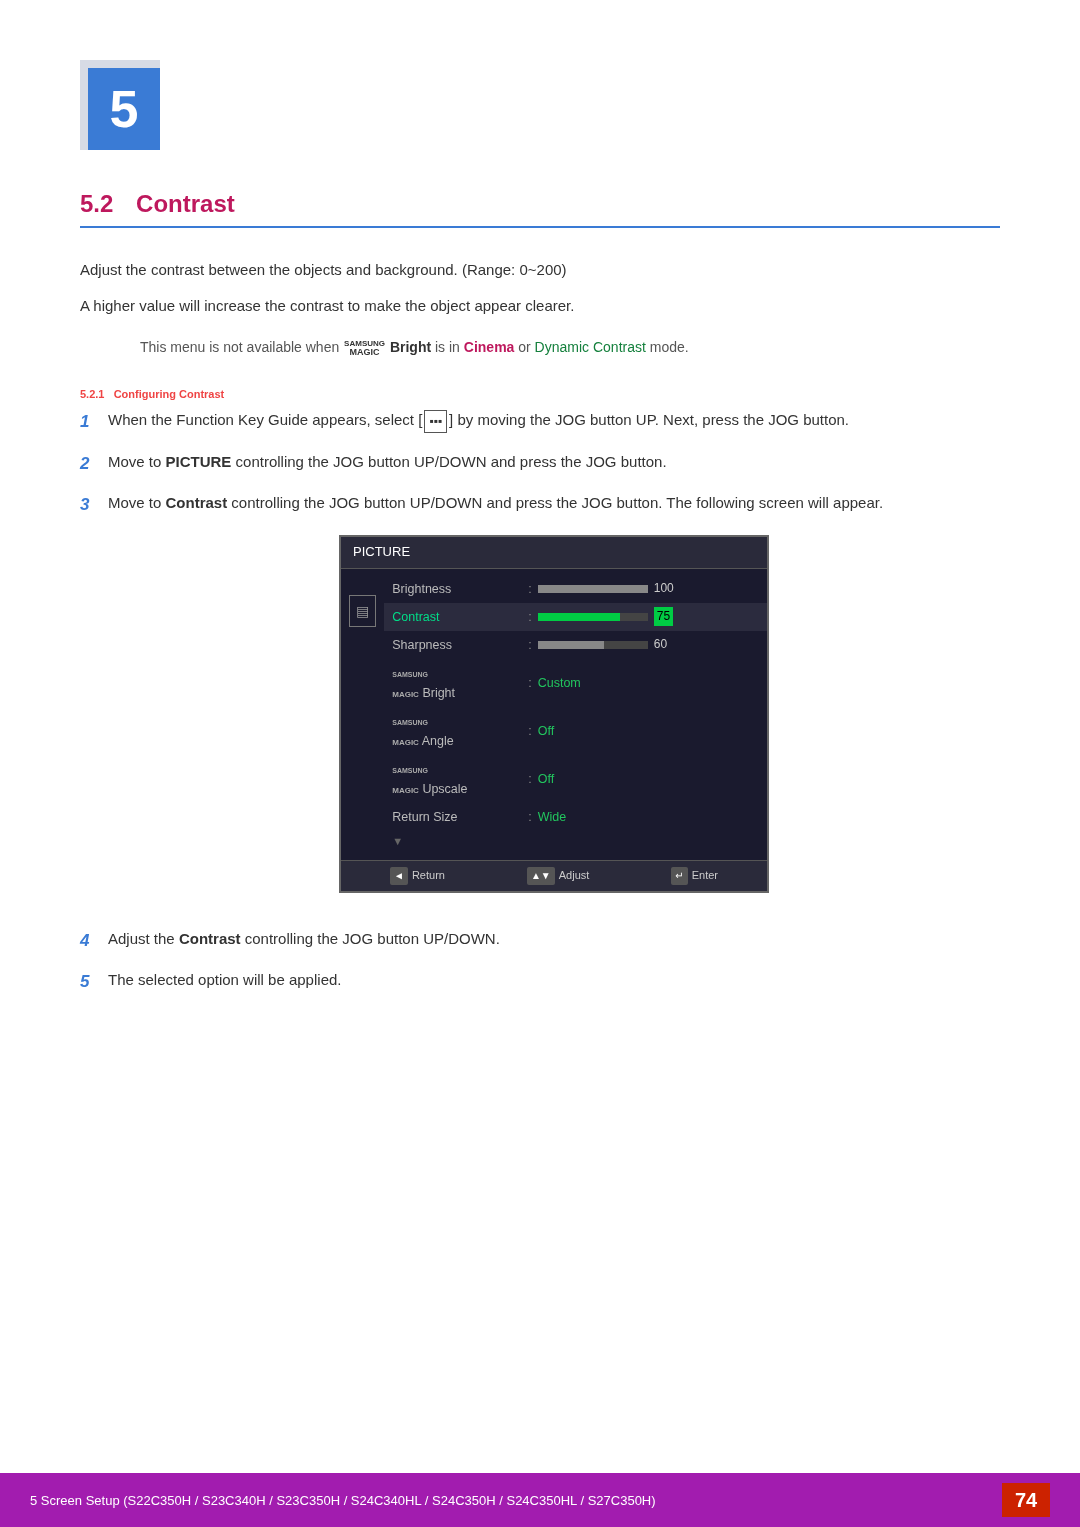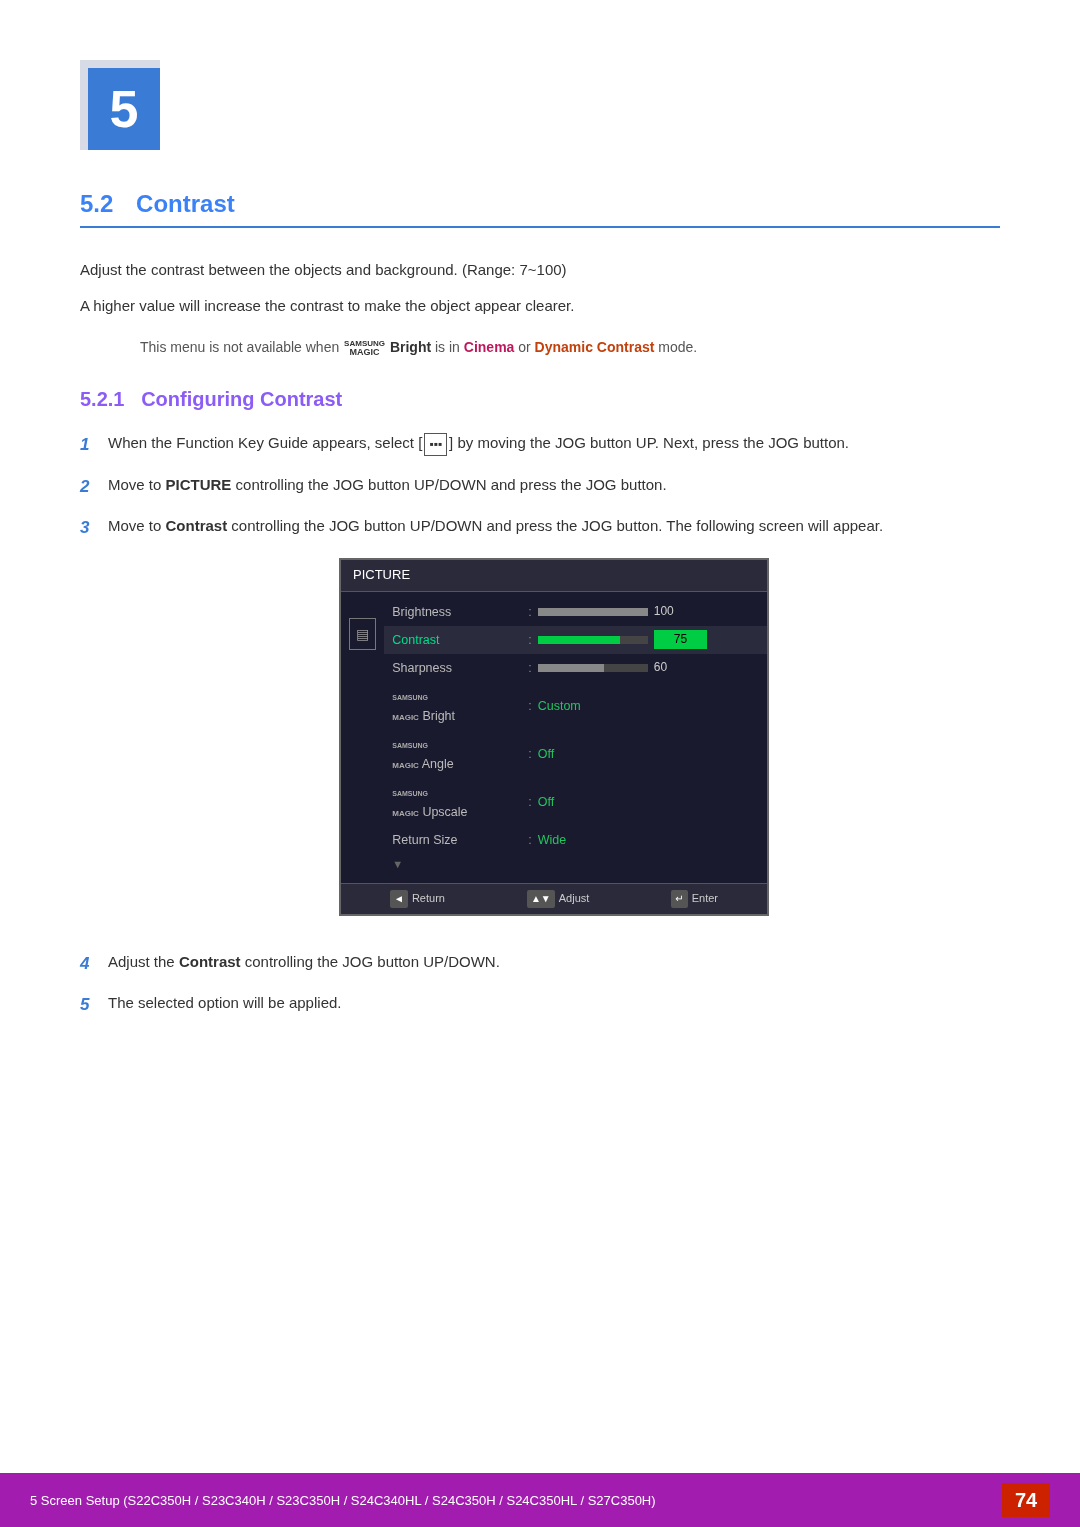--- a/index.html
+++ b/index.html
@@ -31,21 +31,21 @@
       font-weight: bold;
       color: #3a7bd5;
       line-height: 1.3;
       padding-top: 4px;
     }
 
     
     .section-title {
       font-size: 24px;
       font-weight: bold;
-      color: #3b82f6;
+      color: #be185d;
       border-bottom: 2px solid #3a7bd5;
       padding-bottom: 8px;
       margin-bottom: 30px;
     }
 
     .section-number {
       margin-right: 16px;
     }
 
     .body-text {
@@ -73,36 +73,36 @@
       margin: 0 1px;
       line-height: 1.1;
     }
 
     .cinema-text {
       color: #be185d;
       font-weight: bold;
     }
 
     .dynamic-contrast-text {
-      color: #c2410c;
-      font-weight: bold;
+      color: #15803d;
+      font-weight: normal;
     }
 
     .bright-text {
       font-weight: bold;
       color: #333;
     }
 
     
     .subsection-title {
-      font-size: 20px;
-      font-weight: bold;
-      color: #8b5cf6;
+      font-size: 11px;
+      font-weight: bold;
+      color: #ef4444;
       margin-top: 30px;
-      margin-bottom: 20px;
+      margin-bottom: 8px;
     }
 
     .step-list {
       list-style: none;
       counter-reset: step-counter;
       padding: 0;
     }
 
     .step-item {
       display: flex;
@@ -231,21 +231,21 @@
 
     .progress-number {
       margin-left: 6px;
       color: #cccccc;
       font-size: 12px;
     }
 
     .progress-number.highlighted {
       background: #00cc44;
       color: #000;
-      padding: 0 20px;
+      padding: 0 3px;
     }
 
     .progress-row {
       display: flex;
       align-items: center;
     }
 
     .monitor-footer {
       background: #2a2a3a;
       display: flex;
@@ -350,21 +350,21 @@
         <span>5</span>
       </div>
     </div>
   </div>
 
   <h2 class="section-title">
     <span class="section-number">5.2</span>
     <span>Contrast</span>
   </h2>
 
-  <p class="body-text">Adjust the contrast between the objects and background. (Range: 7~100)</p>
+  <p class="body-text">Adjust the contrast between the objects and background. (Range: 0~200)</p>
   <p class="body-text">A higher value will increase the contrast to make the object appear clearer.</p>
 
   <div class="note-box">
     <span>This menu is not available when </span>
     <span class="samsung-magic-container">
       <span class="sm-label" style="font-size:8px;">SAMSUNG</span>
       <span class="sm-label" style="font-size:9px;">MAGIC</span>
     </span>
     <span class="bright-text">Bright</span>
     <span> is in </span>

